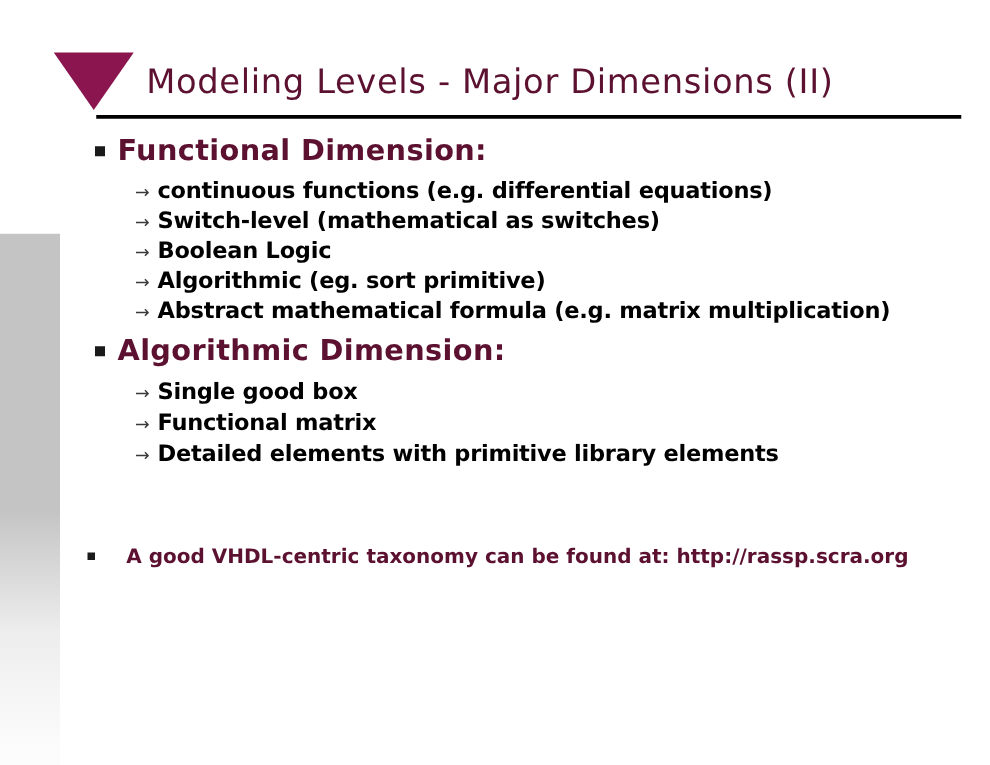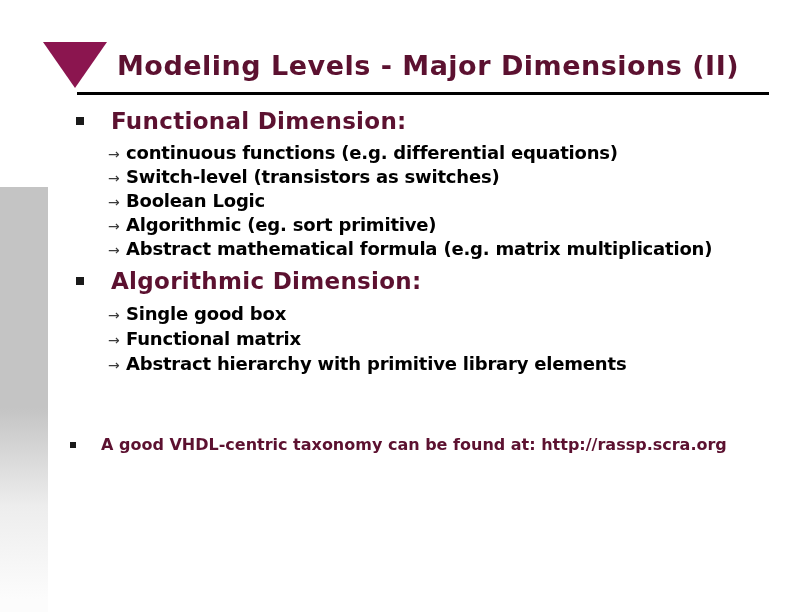--- a/index.html
+++ b/index.html
@@ -27,21 +27,21 @@
     border-right: 32px solid transparent;
     border-top: 46px solid #8b154f;
   }
 
   .slide-title {
     position: absolute;
     left: 117px;
     top: 50px;
     width: 640px;
     font-size: 27px;
-    font-weight: 700;
+    font-weight: 400;
     letter-spacing: 0.5px;
     color: #5c1130;
     white-space: nowrap;
   }
 
   .title-rule {
     position: absolute;
     left: 77px;
     top: 92px;
     width: 692px;
@@ -64,21 +64,21 @@
     position: absolute;
     left: 76px;
     width: 690px;
   }
   .section-0 { top: 106px; }
   .section-1 { top: 266px; }
 
   .heading-row {
     display: flex;
     align-items: center;
-    gap: 27px;
+    gap: 10px;
     height: 30px;
   }
   .square-bullet {
     width: 8px;
     height: 8px;
     background: #1a1a1a;
     flex: 0 0 auto;
   }
   .section-heading {
     font-size: 23px;
@@ -152,21 +152,21 @@
       <span class="square-bullet"></span>
       <span class="section-heading">Functional Dimension:</span>
     </div>
     <div class="items">
       <div class="item">
         <span class="arrow">→</span>
         <span class="item-text">continuous functions (e.g. differential equations)</span>
       </div>
       <div class="item">
         <span class="arrow">→</span>
-        <span class="item-text">Switch-level (transistors as switches)</span>
+        <span class="item-text">Switch-level (mathematical as switches)</span>
       </div>
       <div class="item">
         <span class="arrow">→</span>
         <span class="item-text">Boolean Logic</span>
       </div>
       <div class="item">
         <span class="arrow">→</span>
         <span class="item-text">Algorithmic (eg. sort primitive)</span>
       </div>
       <div class="item">
@@ -185,21 +185,21 @@
       <div class="item">
         <span class="arrow">→</span>
         <span class="item-text">Single good box</span>
       </div>
       <div class="item">
         <span class="arrow">→</span>
         <span class="item-text">Functional matrix</span>
       </div>
       <div class="item">
         <span class="arrow">→</span>
-        <span class="item-text">Abstract hierarchy with primitive library elements</span>
+        <span class="item-text">Detailed elements with primitive library elements</span>
       </div>
     </div>
   </div>
 
   <div class="footnote-row">
     <span class="footnote-square"></span>
     <span class="footnote-text">A good VHDL-centric taxonomy can be found at: http://rassp.scra.org</span>
   </div>
 
 </div>

